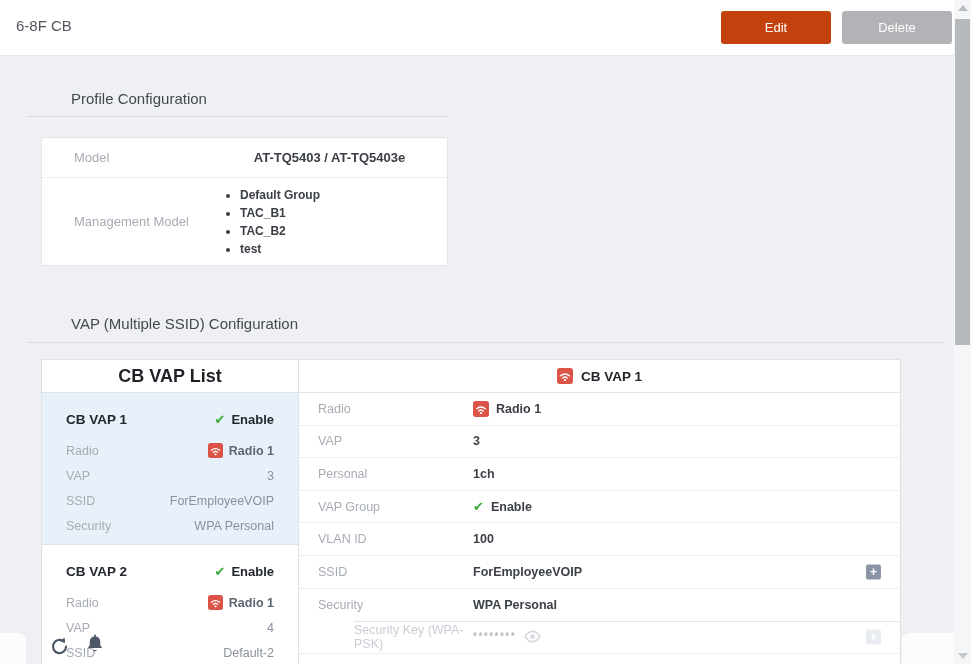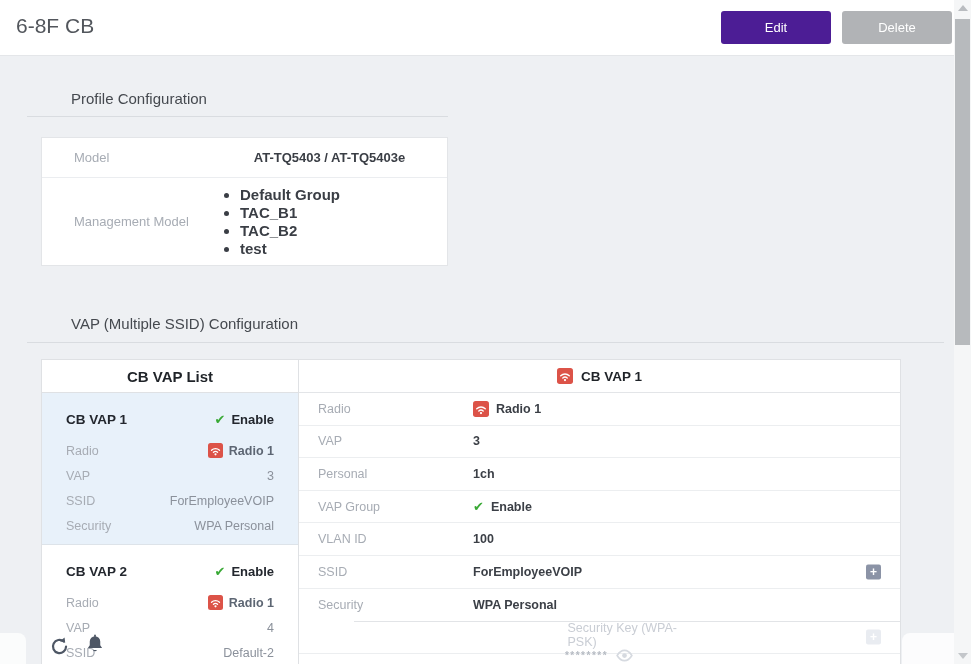--- a/index.html
+++ b/index.html
@@ -10,26 +10,26 @@
     font-family:"Liberation Sans","DejaVu Sans",sans-serif;
     -webkit-font-smoothing:antialiased;
   }
   
   .topbar {
     position:absolute; left:0; top:0; width:971px; height:56px;
     background:#ffffff; border-bottom:1px solid #e4e6e9; z-index:5;
   }
   .topbar-title {
     position:absolute; left:16px; top:0; height:56px; line-height:52px;
-    font-size:21px; color:#52565c;
+    font-size:15px; color:#52565c;
   }
   .btn { position:absolute; top:11px; width:110px; height:33px; border:none;
     border-radius:3px; color:#ffffff; font-size:13px;
     font-family:"Liberation Sans","DejaVu Sans",sans-serif; cursor:pointer; }
-  .btn-edit   { left:721px; background:#4c1d95; }
+  .btn-edit   { left:721px; background:#c2410c; }
   .btn-delete { left:842px; background:#b1b3b6; }
 
   
   .section-title { position:absolute; left:27px; font-size:15px; font-weight:400; color:#45494f;margin-left:44px; }
   .st1 { top:90px; }
   .st2 { top:315px; }
   .hr { position:absolute; height:1px; background:#d9dce0; }
   .hr1 { left:27px; top:116px; width:421px; }
   .hr2 { left:27px; top:342px; width:917px; }
 
@@ -38,32 +38,32 @@
     position:absolute; left:41px; top:137px; width:407px;
     background:#ffffff; border:1px solid #e3e5e8;
   }
   .p-row { display:flex; align-items:center; }
   .p-row-model { height:40px; border-bottom:1px solid #ebedf0; }
   .p-row-group { height:87px; }
   .p-label { width:170px; padding-left:32px; font-size:13px; color:#a7acb4; }
   .p-value { flex:1; text-align:center; font-size:13px; font-weight:bold; color:#3a3e45; }
   .p-groups { flex:1; }
   .p-groups ul { margin-left:28px; }
-  .p-groups li { font-size:15px; font-weight:bold; color:#3a3e45; line-height:18px; }
+  .p-groups li { font-size:12px; font-weight:bold; color:#3a3e45; line-height:18px; }
 
   
   .vap-table {
     position:absolute; left:41px; top:359px; width:860px; height:340px;
     background:#ffffff; border:1px solid #dfe1e4; display:flex;
   }
   .vap-left { width:257px; border-right:1px solid #dfe1e4; }
   .list-header {
     height:33px; border-bottom:1px solid #dfe1e4;
     display:flex; align-items:center; justify-content:center;
-    font-size:15px; font-weight:bold; color:#1f2328;
+    font-size:18px; font-weight:bold; color:#1f2328;
   }
   .vap-card { padding:19px 24px 0 24px; height:152px; cursor:pointer; }
   .vap-card.selected { background:#e8f1fa; border-bottom:1px solid #dde3e9; }
   .vap-card.plain { background:#ffffff; height:160px; }
   .card-title-row { display:flex; justify-content:space-between; align-items:center; margin-bottom:11px; }
   .card-name { font-size:13.5px; font-weight:bold; color:#23272e; }
   .card-status { font-size:13px; font-weight:bold; color:#23272e; display:flex; align-items:center; gap:6px; }
   .check { color:#39a935; font-size:13px; font-weight:bold; }
   .card-field { display:flex; justify-content:space-between; align-items:center; height:25px; }
   .cf-label { font-size:12.5px; color:#a7acb4; }
@@ -76,21 +76,21 @@
     display:flex; align-items:center; justify-content:center; gap:8px;
     font-size:13.5px; font-weight:bold; color:#1f2328;
   }
   .detail-row {
     position:relative; height:32.6px; border-bottom:1px solid #eceef0;
     display:flex; align-items:center;
   }
   .d-label { width:174px; padding-left:19px; font-size:12.5px; color:#a7acb4; }
   .d-value { font-size:12.5px; font-weight:bold; color:#3b3f46; display:flex; align-items:center; gap:7px; }
   .detail-row.no-border { border-bottom:none; }
-  .detail-row.sub { border-bottom:1px solid #eceef0;flex-direction:column; }
+  .detail-row.sub { border-bottom:1px solid #eceef0; }
   .detail-row.sub::before {
     content:""; position:absolute; left:55px; right:0; top:0; height:1px; background:#e2e4e7;
   }
   .detail-row.sub .d-label { padding-left:55px; color:#c9cdd4; }
   .masked-value { font-size:10px; font-weight:bold; letter-spacing:1.5px; color:#b6bbc3; }
   .add-btn {
     position:absolute; right:19px; top:50%; transform:translateY(-50%);
     width:15px; height:15px; border-radius:2px; background:#8b93a6; border:none;
     color:#ffffff; font-size:12px; font-weight:bold; line-height:13px; text-align:center;
     padding:0; cursor:pointer; font-family:"Liberation Sans","DejaVu Sans",sans-serif;

